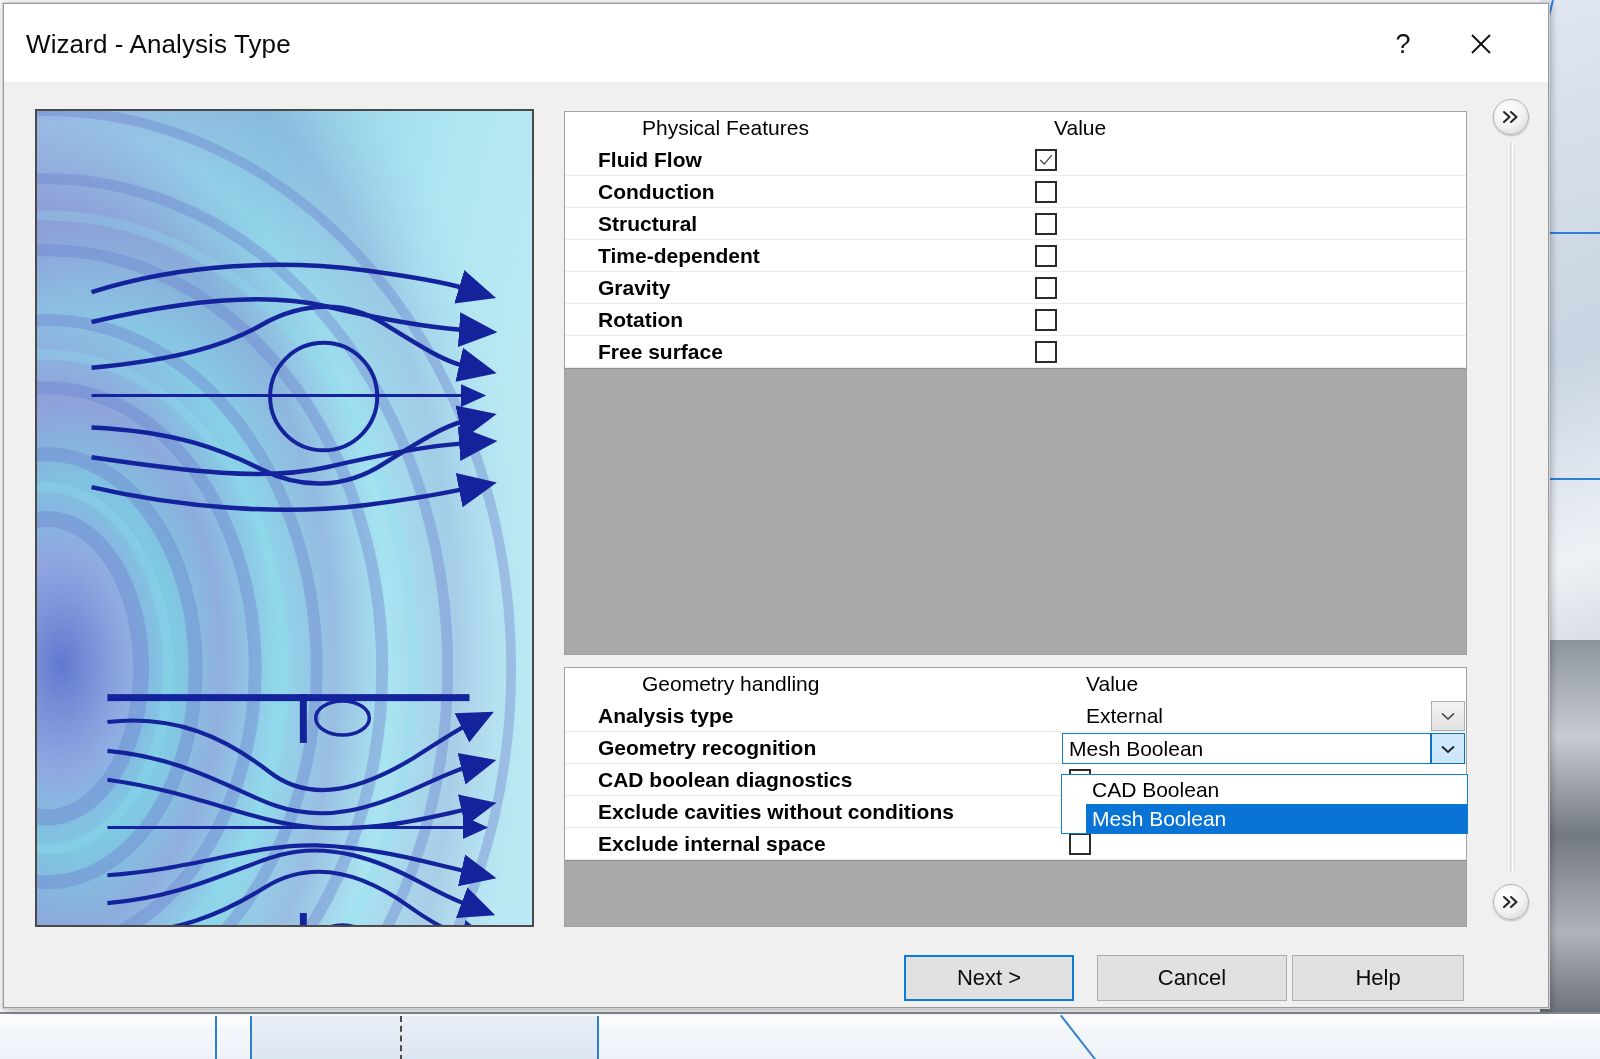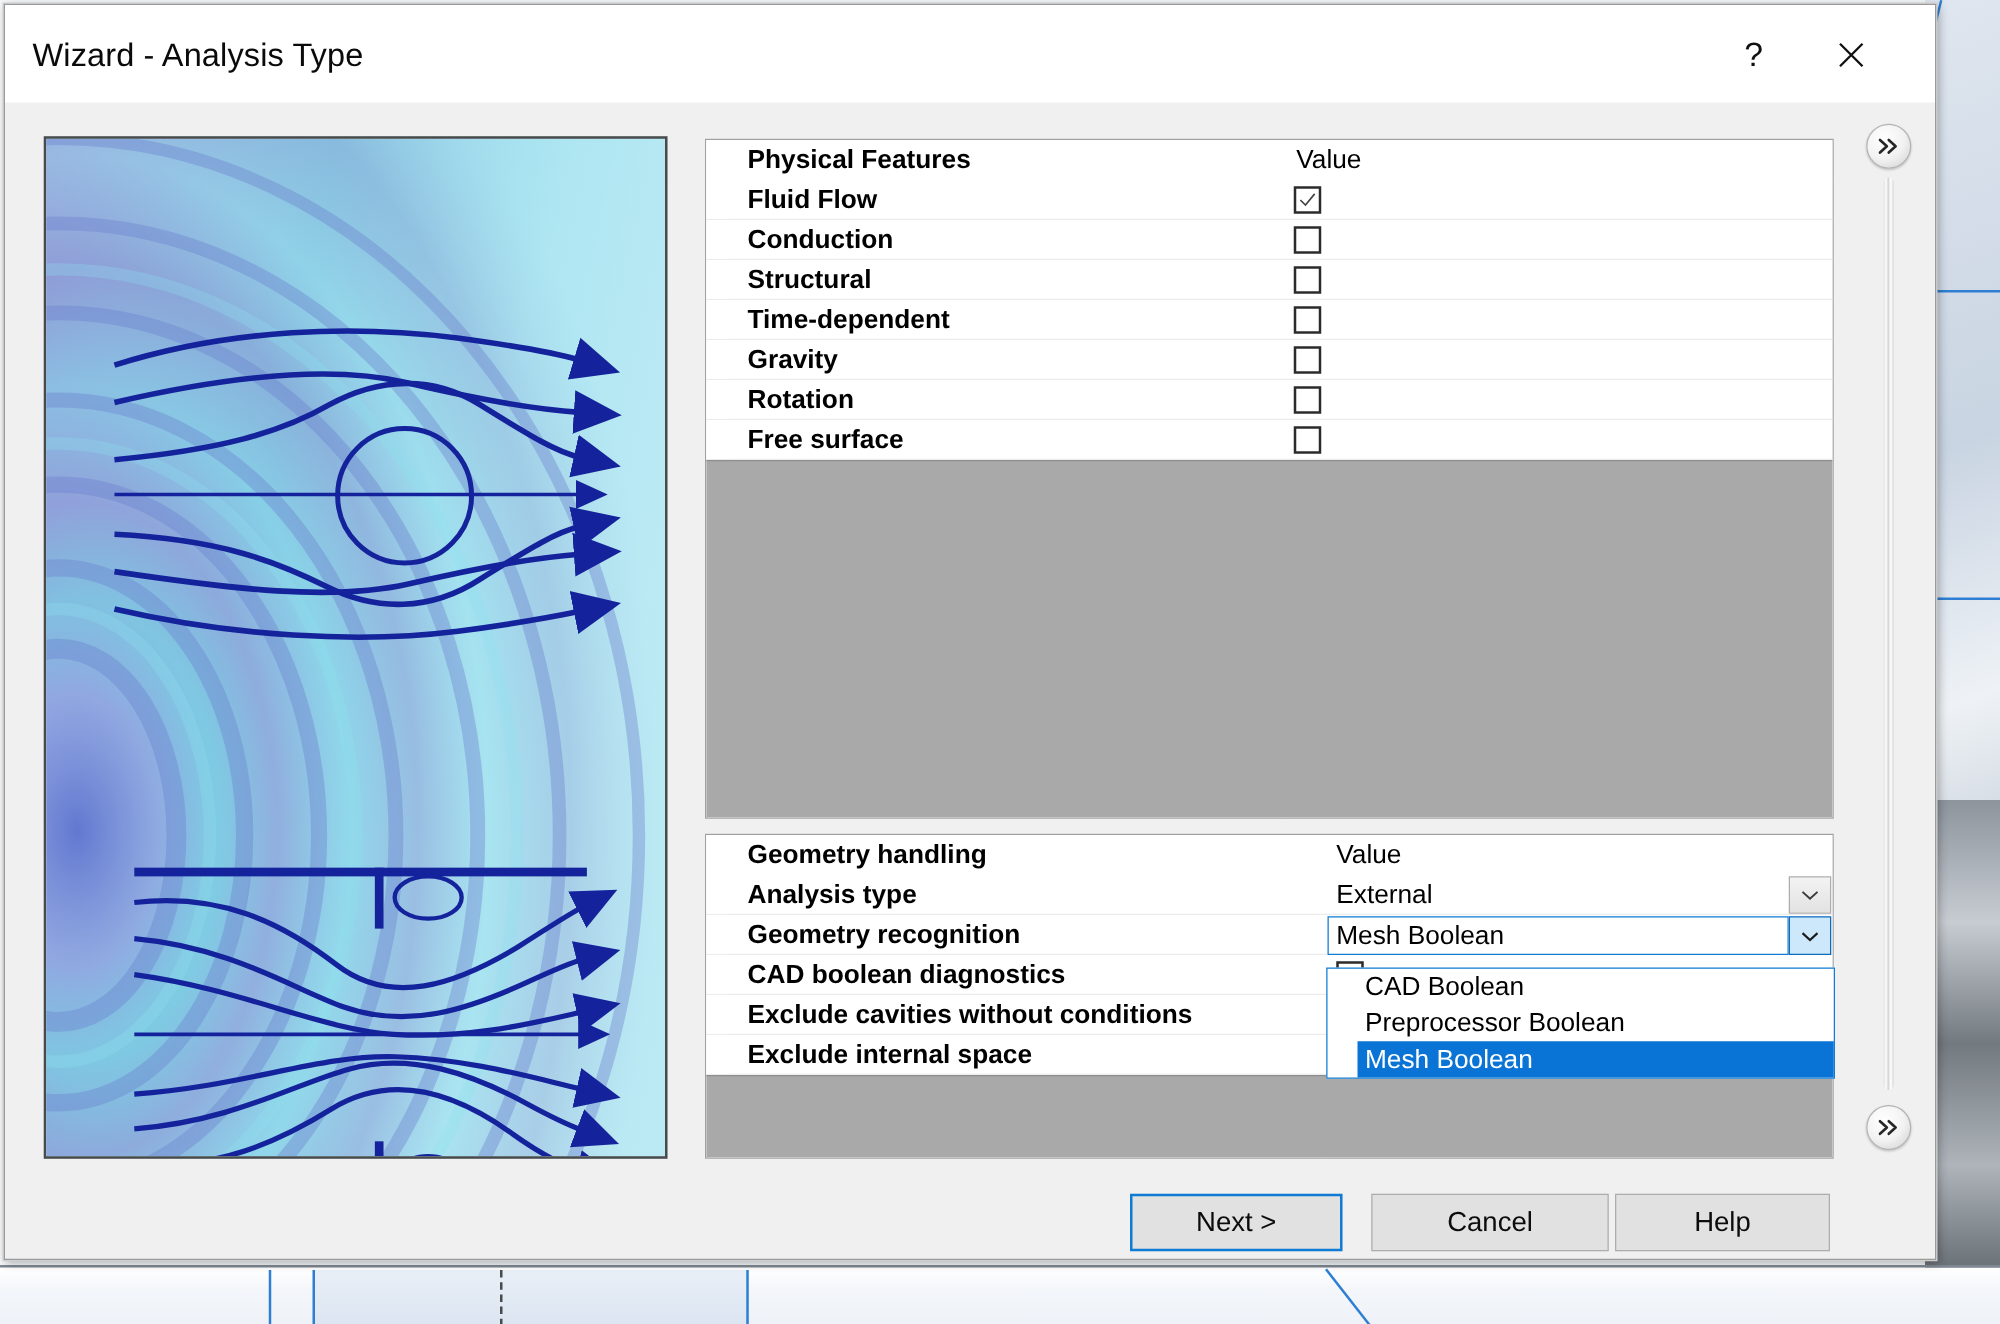--- a/index.html
+++ b/index.html
@@ -109,38 +109,39 @@
   .grid-row:last-of-type { border-bottom: none; }
 
   .cell-label {
     position: absolute;
     left: 33px; top: 0; height: 32px;
     display: flex; align-items: center;
     font-size: 21px; color: #000;
     font-weight: bold;
     white-space: nowrap;
   }
-  .grid-row.header .cell-label { font-weight: bold; }
+  .grid-row.header .cell-label { font-weight: normal; margin-left: 44px; }
 
   .col-divider {
     position: absolute;
     top: 0; bottom: 0; width: 1px;
     background: #e2e2e2;
   }
   .row-gutter {
     position: absolute; left: 0; top: 0; bottom: 0; width: 18px;
     background: #ffffff;
   }
 
   .cell-value {
     position: absolute;
     top: 0; height: 32px;
     display: flex; align-items: center;
     font-size: 21px; color: #000;
     white-space: nowrap;
+    margin-left: 17px;
   }
 
   
   .chk {
     position: absolute;
     width: 22px; height: 22px;
     border: 2px solid #2b2b2b;
     background: #fff;
     box-sizing: border-box;
   }
@@ -448,21 +449,20 @@
       <div class="row-gutter"></div>
       <div class="cell-label">Exclude internal space</div>
       <div class="chk" style="left:504px;top:5px;"></div>
     </div>
 
     <div class="filler" style="height:65px;"></div>
   </div>
 
   <div class="dropdown-list" style="left:1057px;top:770px;width:407px;">
     <div class="dd-item">CAD Boolean</div>
-    <div class="dd-item">Preprocessor Boolean</div>
     <div class="dd-item selected">Mesh Boolean</div>
   </div>
 
   <div class="splitter-track"></div>
   <div class="expander" id="expander-top">
     <svg viewBox="0 0 20 14" aria-hidden="true">
       <path d="M3 2 L8.5 7 L3 12 M10 2 L15.5 7 L10 12" stroke="#262626" stroke-width="2.1" fill="none" stroke-linecap="round" stroke-linejoin="round"></path>
     </svg>
   </div>
   <div class="expander" id="expander-bottom">

